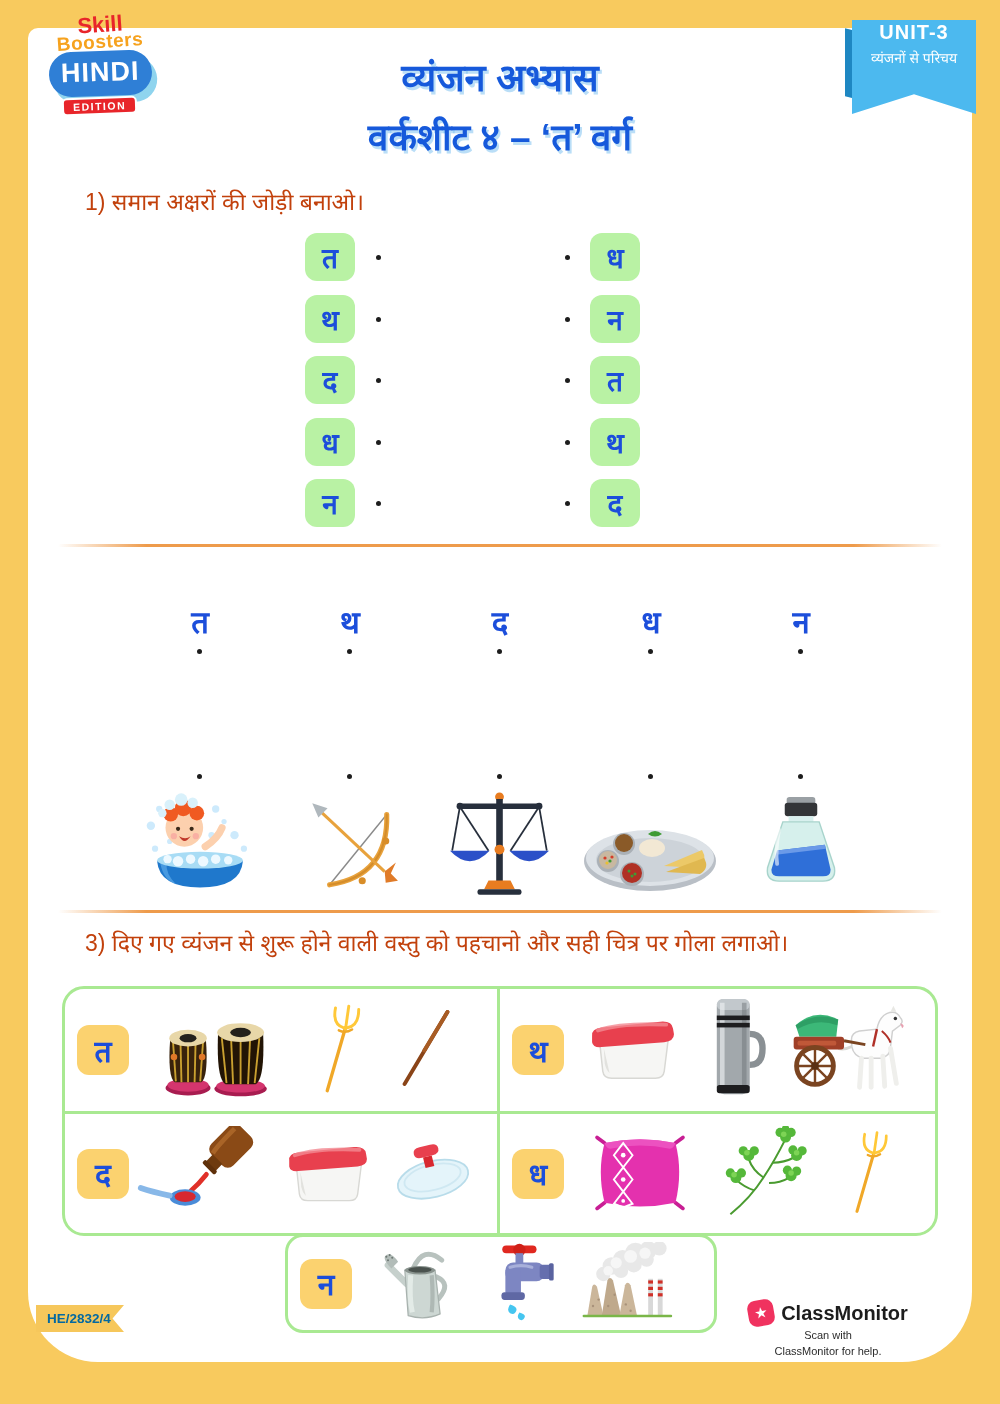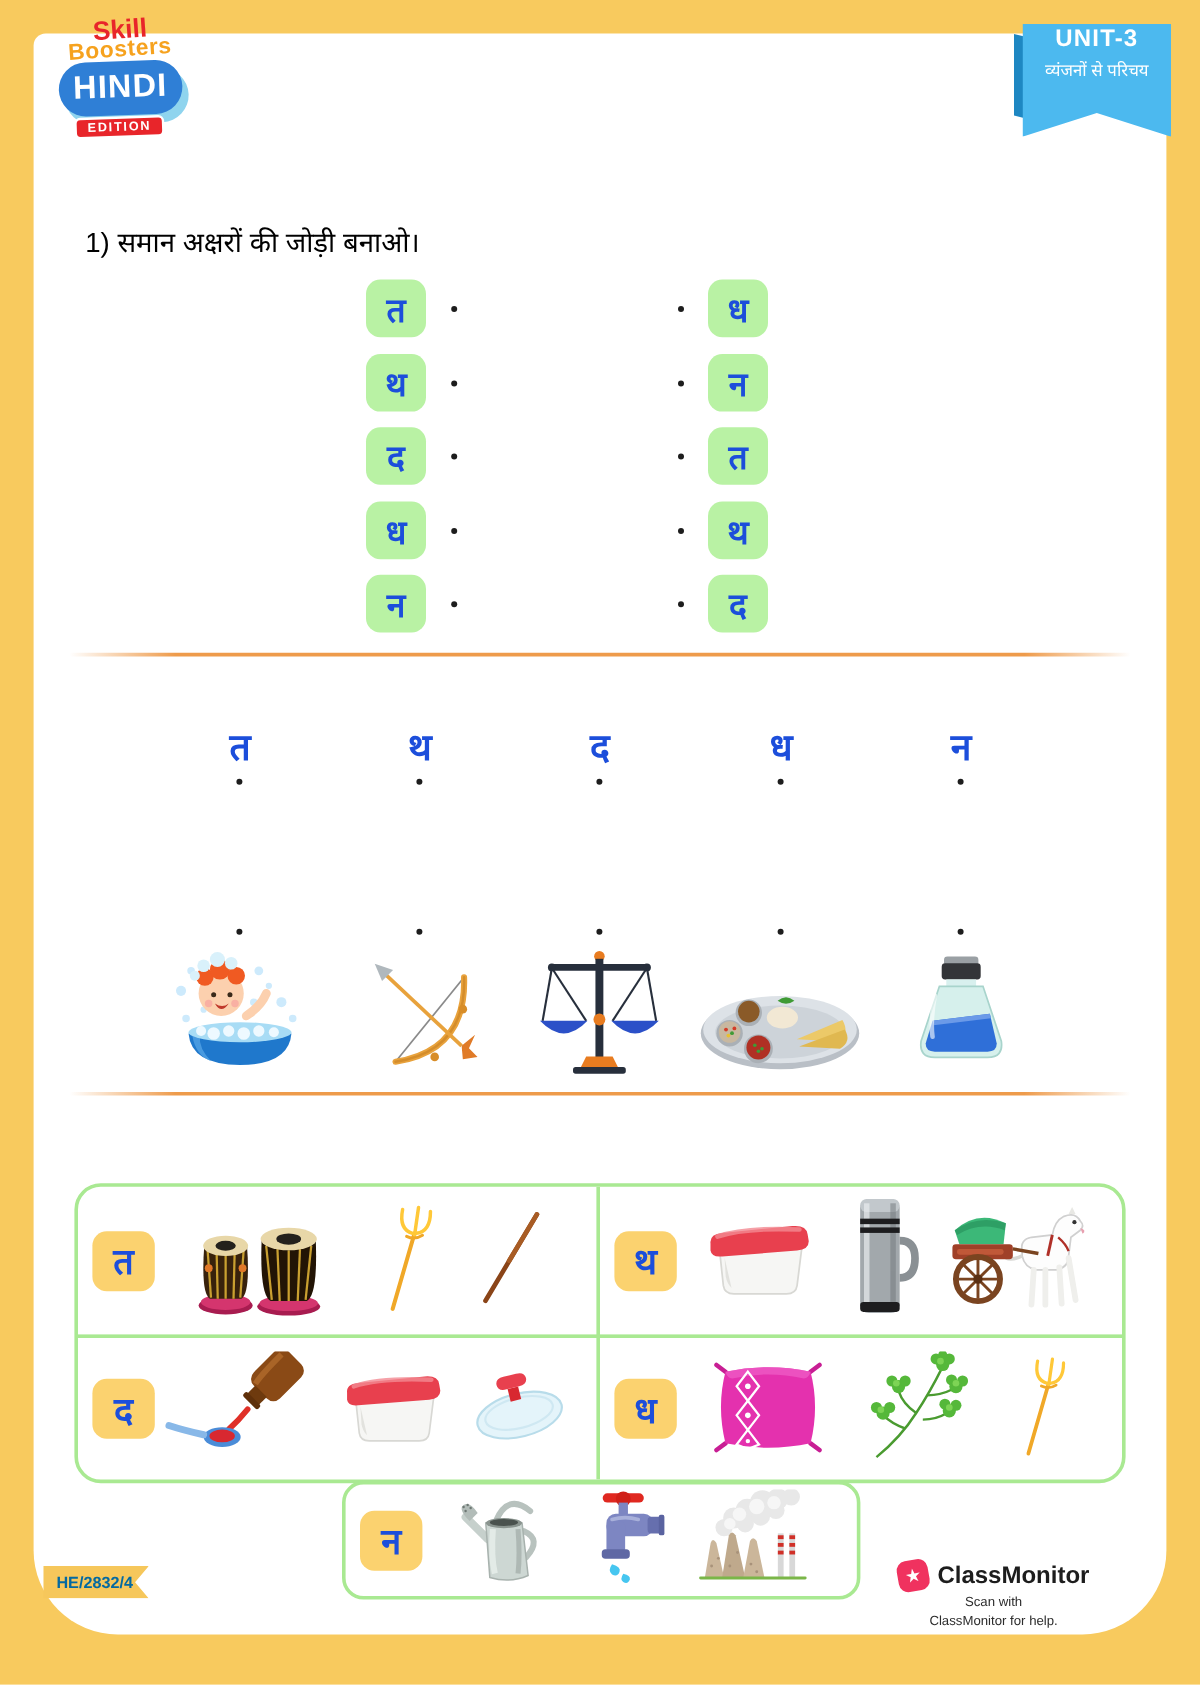--- a/index.html
+++ b/index.html
@@ -27,21 +27,21 @@
                  color:#fff; text-align:center; padding-top:1px; z-index:5; }
   .unit-line1 { font-size:20px; font-weight:bold; letter-spacing:1px; }
   .unit-line2 { font-size:14px; margin-top:4px; }
 
   
   .title { position:absolute; top:22px; left:0; width:100%; text-align:center; color:#1659DB;
            text-shadow:2px 3px 0 rgba(130,195,240,.55); }
   .title-line1 { font-size:38px; font-weight:bold; }
   .title-line2 { font-size:37px; font-weight:bold; margin-top:8px; }
 
-  .heading { position:absolute; left:43px; font-size:23px; color:#000000; }
+  .heading { position:absolute; left:57px; font-size:23px; color:#c2410c; }
 
   .divider { position:absolute; left:30px; width:884px; height:3px; border-radius:2px;
              background:linear-gradient(90deg,rgba(238,155,75,0),#EE9B4B 10%,#EE9B4B 90%,rgba(238,155,75,0)); }
 
   .dot { position:absolute; width:5px; height:5px; background:#1d1d1d; border-radius:50%; }
 
   
   .s1-box { position:absolute; width:50px; height:48px; background:#B9F2A4; border-radius:12px;
             display:flex; align-items:center; justify-content:center;
             font-size:28px; font-weight:bold; color:#1C4EDB; }
@@ -434,20 +434,24 @@
   </div>
 
   <div class="unit-fold"></div>
   <div class="unit-banner">
     <div class="unit-line1">UNIT-3</div>
     <div class="unit-line2">व्यंजनों से परिचय</div>
   </div>
 
   <div class="sheet">
 
+    <div class="title">
+      <div class="title-line1">व्यंजन अभ्यास</div>
+      <div class="title-line2">वर्कशीट ४ – ‘त’ वर्ग</div>
+    </div>
 
     <div class="heading" style="top:157px;">1) समान अक्षरों की जोड़ी बनाओ।</div>
 
     <div class="s1-box" style="left:277px;top:205px;">त</div>
     <div class="s1-box" style="left:277px;top:267px;">थ</div>
     <div class="s1-box" style="left:277px;top:328px;">द</div>
     <div class="s1-box" style="left:277px;top:390px;">ध</div>
     <div class="s1-box" style="left:277px;top:451px;">न</div>
 
     <div class="s1-box" style="left:562px;top:205px;">ध</div>
@@ -499,20 +503,21 @@
         </svg></div>
     <div class="s2-img" style="left:551px;top:788px;"><svg width="142" height="80">
           <use href="#i-thali"></use>
         </svg></div>
     <div class="s2-img" style="left:730px;top:762px;"><svg width="86" height="102">
           <use href="#i-inkpot"></use>
         </svg></div>
 
     <div class="divider" style="top:882px;"></div>
 
+    <div class="heading" style="top:898px;">3) दिए गए व्यंजन से शुरू होने वाली वस्तु को पहचानो और सही चित्र पर गोला लगाओ।</div>
 
     <div class="s3-grid">
       <div class="cell cell-r cell-b">
         <div class="s3-letter">त</div>
         <div class="cell-imgs">
           <span><svg width="122" height="100">
                 <use href="#i-tabla"></use>
               </svg></span>
           <span><svg width="58" height="95">
                 <use href="#i-trishul"></use>

